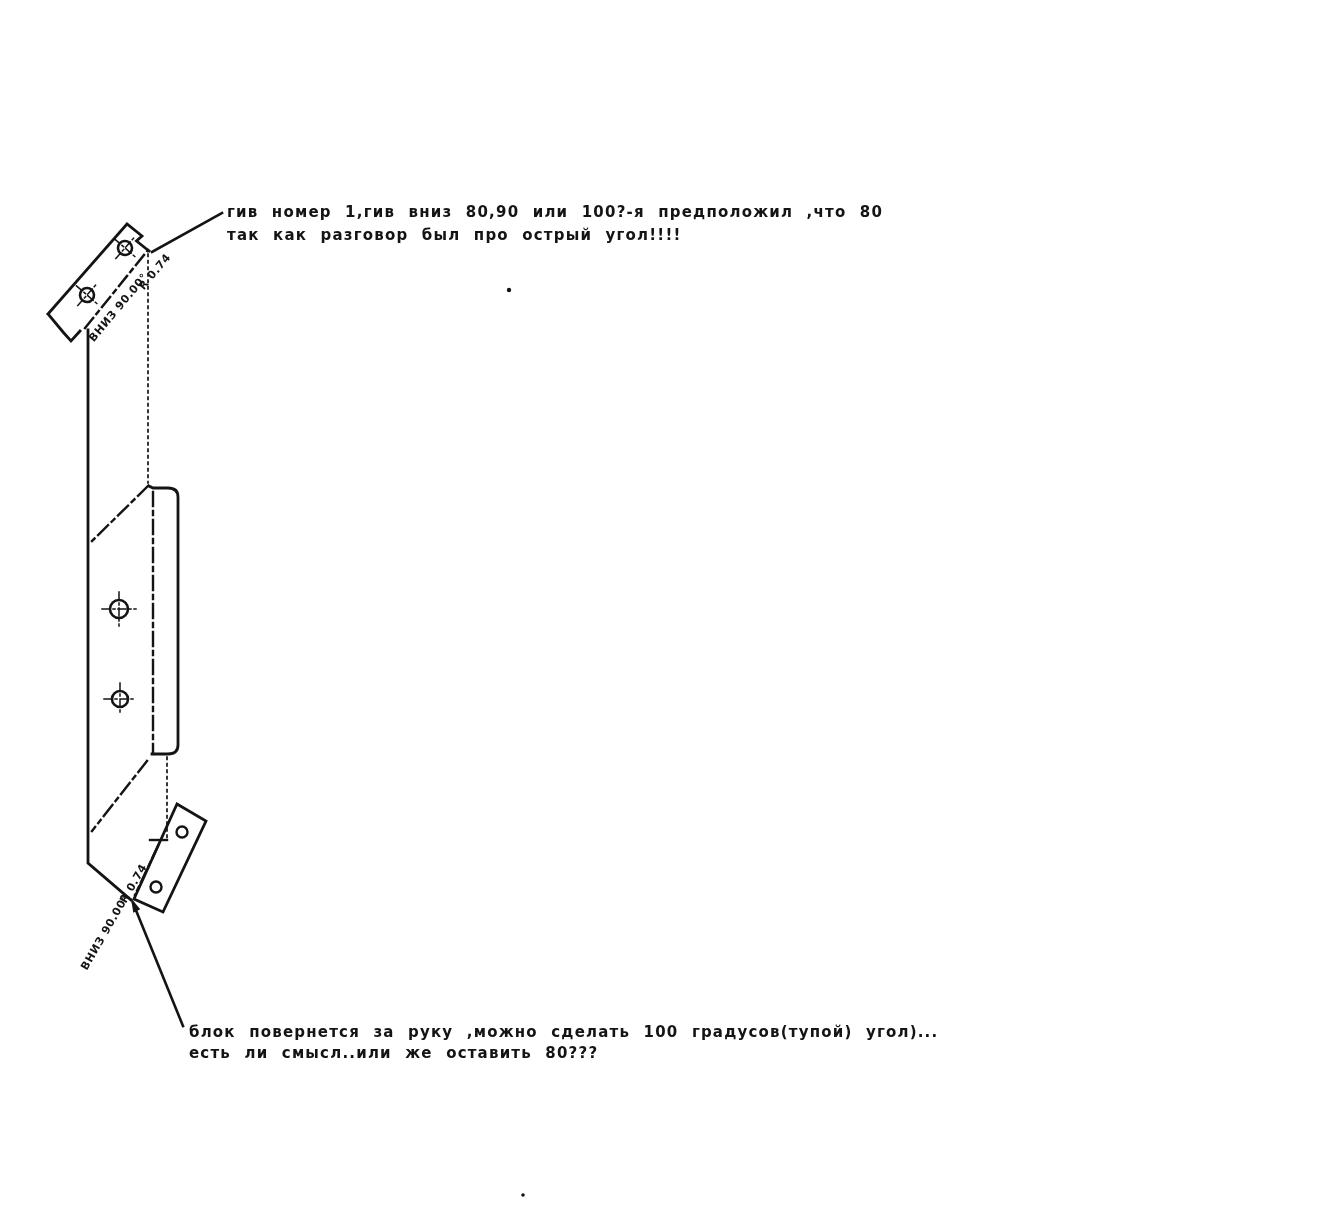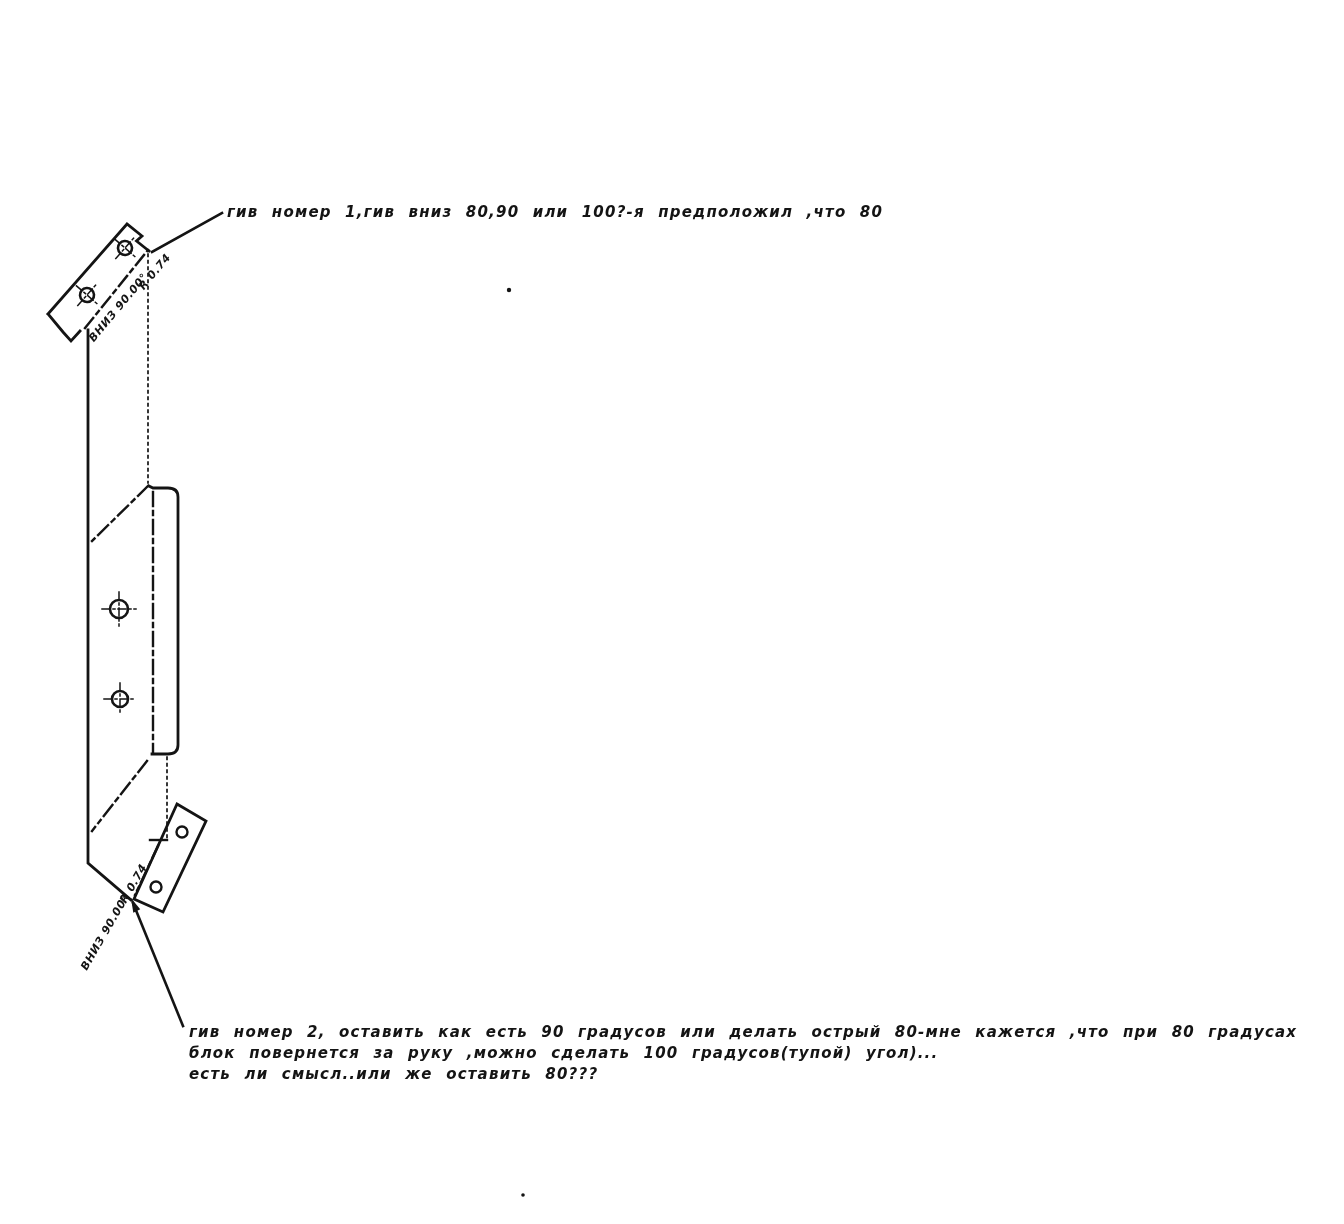--- a/index.html
+++ b/index.html
@@ -2,21 +2,20 @@
 <html><head>
 <meta charset="utf-8">
 <style>
   html,body{margin:0;padding:0;background:#e8e8e8;}
   .sheet{
     position:relative;
     width:1344px;height:1224px;
     background:#ffffff;
     overflow:hidden;
     font-family:"DejaVu Sans",sans-serif;
-    font-style:italic;
   }
   .drawing-svg{position:absolute;left:0;top:0;}
   .note{
     position:absolute;
     color:#141414;
     font-weight:bold;
     font-size:15px;
     line-height:21px;
     letter-spacing:1.2px;
     word-spacing:7px;
@@ -94,24 +93,24 @@
       <path stroke-width="2.6" d="M133,903 L183,1026"></path>
       <polygon fill="#141414" stroke="none" points="131,898 140.2,909.2 133.3,912.8"></polygon>
     </g>
 
     <circle cx="509" cy="290" r="2.2" fill="#141414" stroke="none"></circle>
     <circle cx="523" cy="1195" r="1.8" fill="#141414" stroke="none"></circle>
   </svg>
 
   <div class="note note1">
     <div>гив номер 1,гив вниз 80,90 или 100?-я предположил ,что 80</div>
+    <div>так как разговор был про острый угол!!!!</div>
   </div>
 
   <div class="note note2">
-    <div>гив номер 2, оставить как есть 90 градусов или делать острый 80-мне кажется ,что при 80 градусах</div>
     <div>блок повернется за руку ,можно сделать 100 градусов(тупой) угол)...</div>
     <div>есть ли смысл..или же оставить 80???</div>
   </div>
 
   <div class="bend-label bl-top-angle">ВНИЗ 90.00°</div>
   <div class="bend-label bl-top-radius">R 0.74</div>
   <div class="bend-label bl-bot-angle">ВНИЗ 90.00°</div>
   <div class="bend-label bl-bot-radius">R 0.74</div>
 
 </div>

